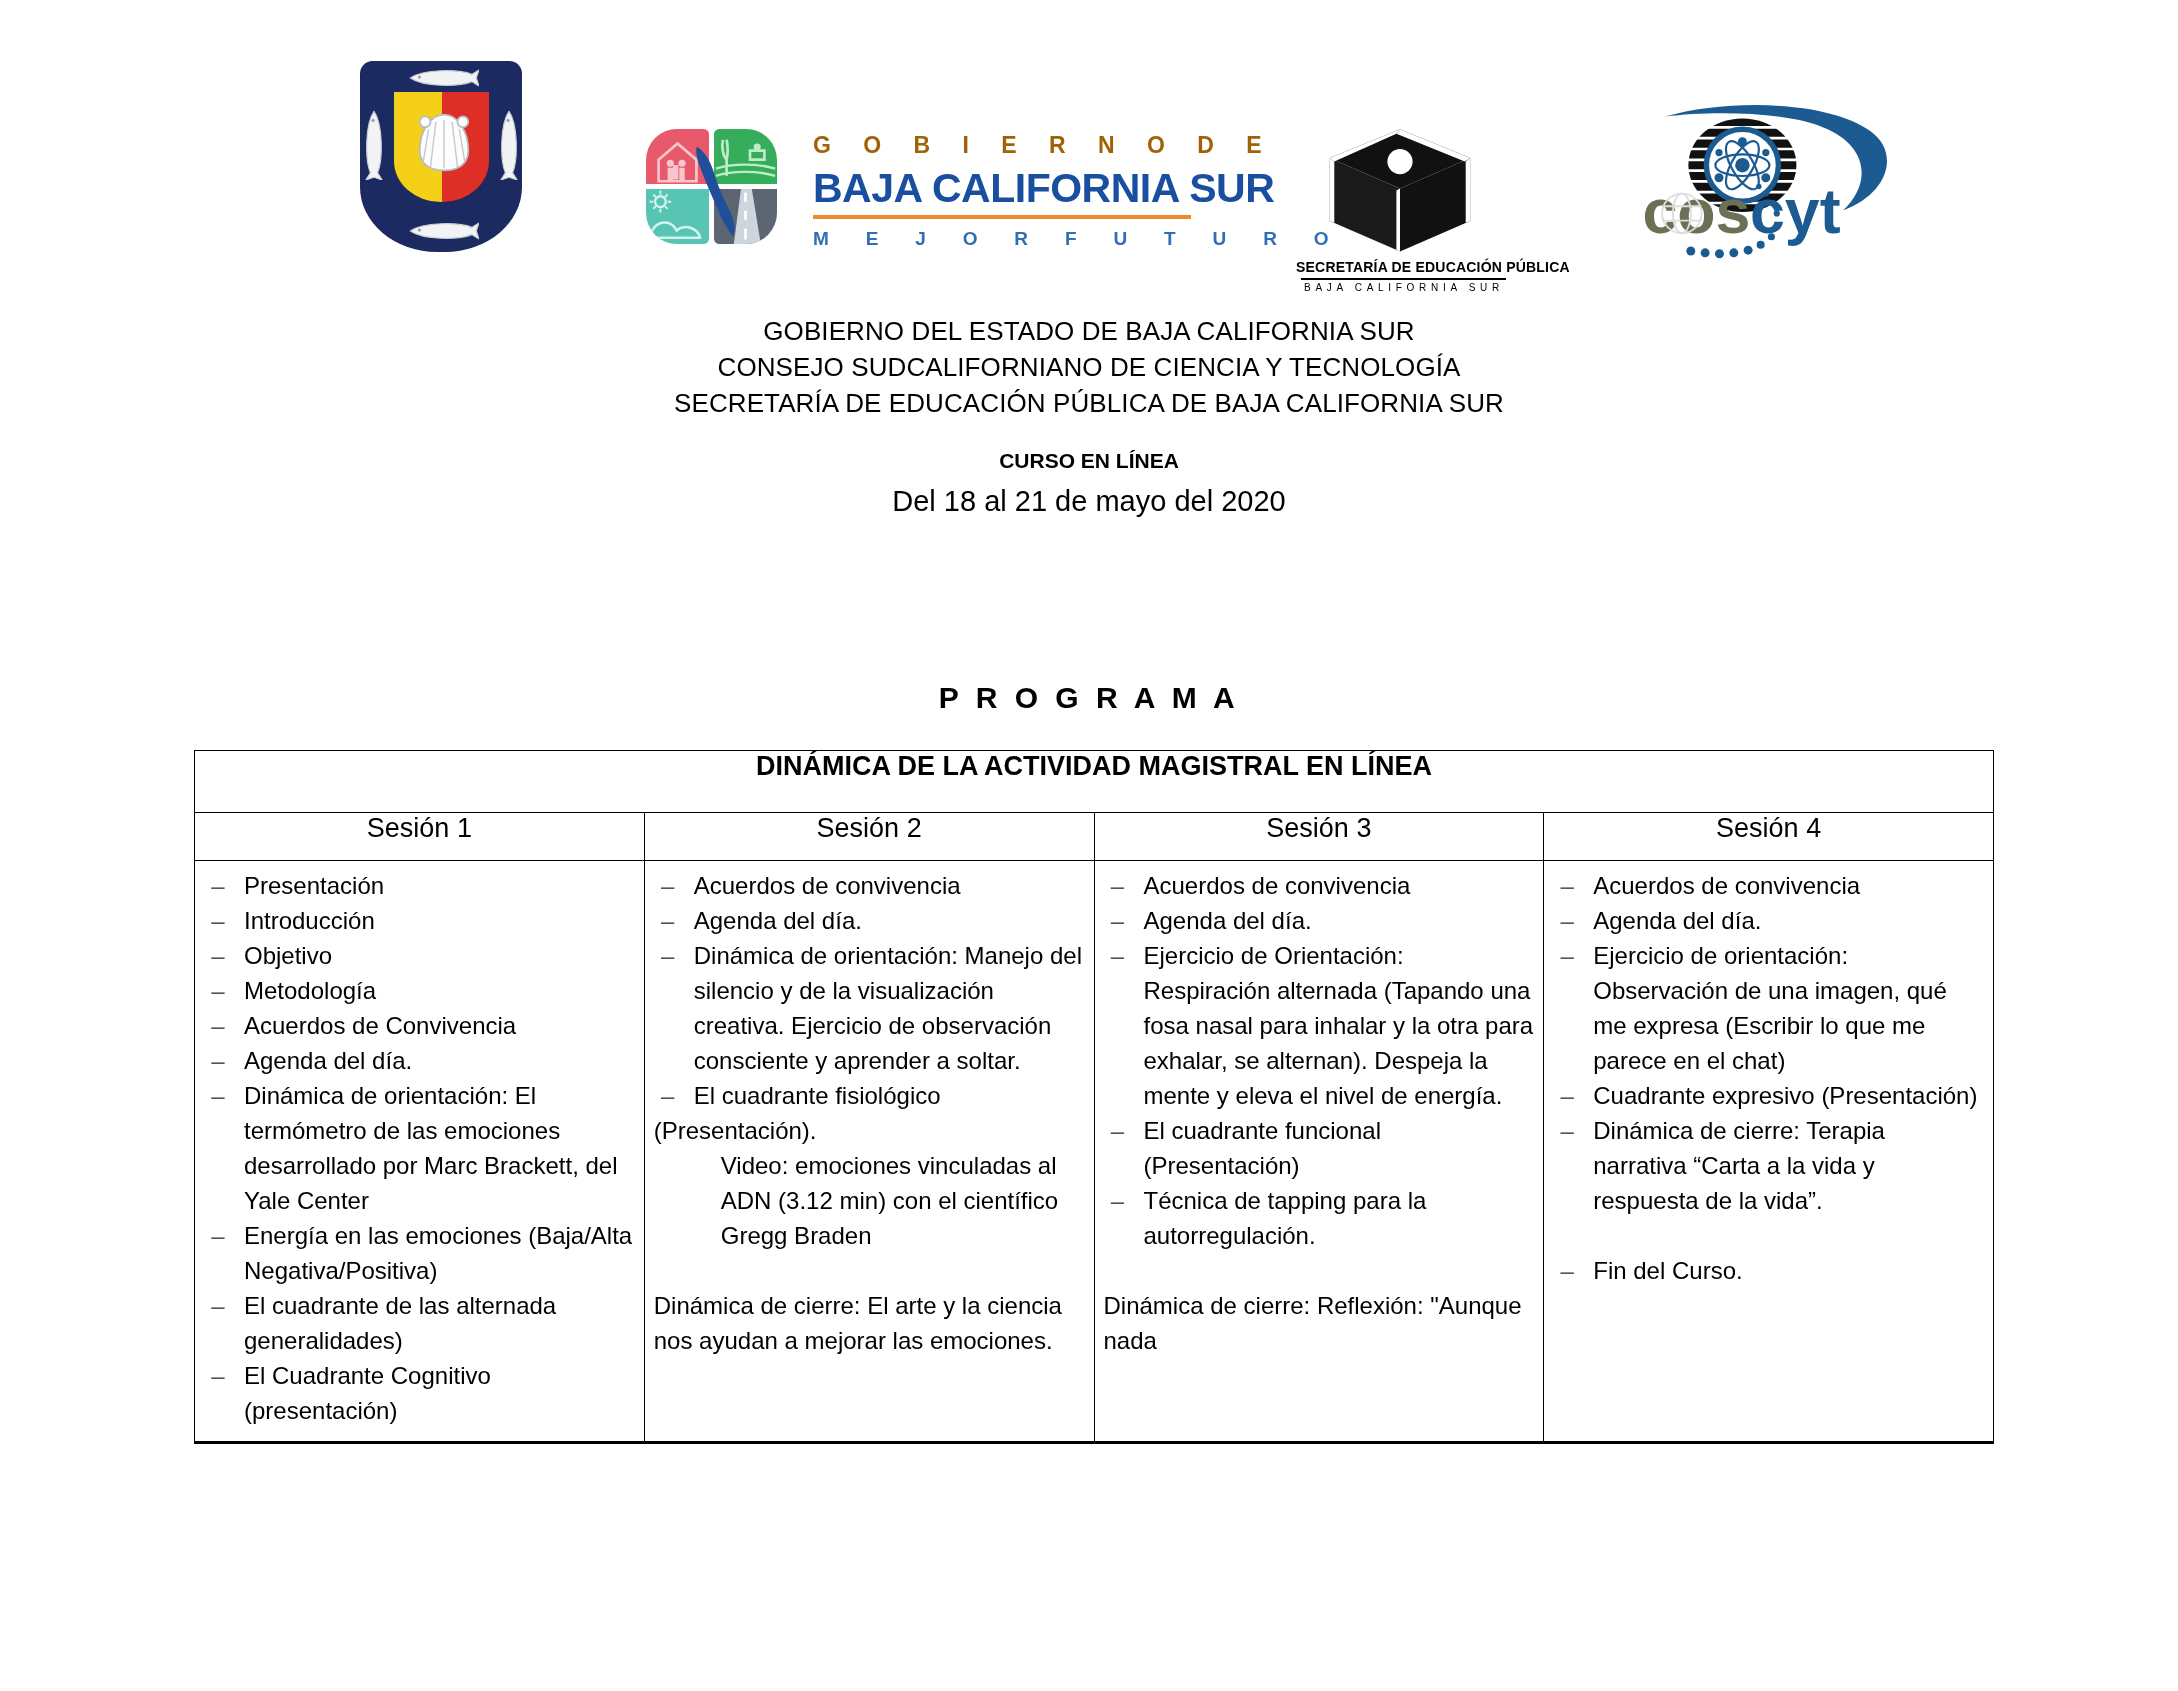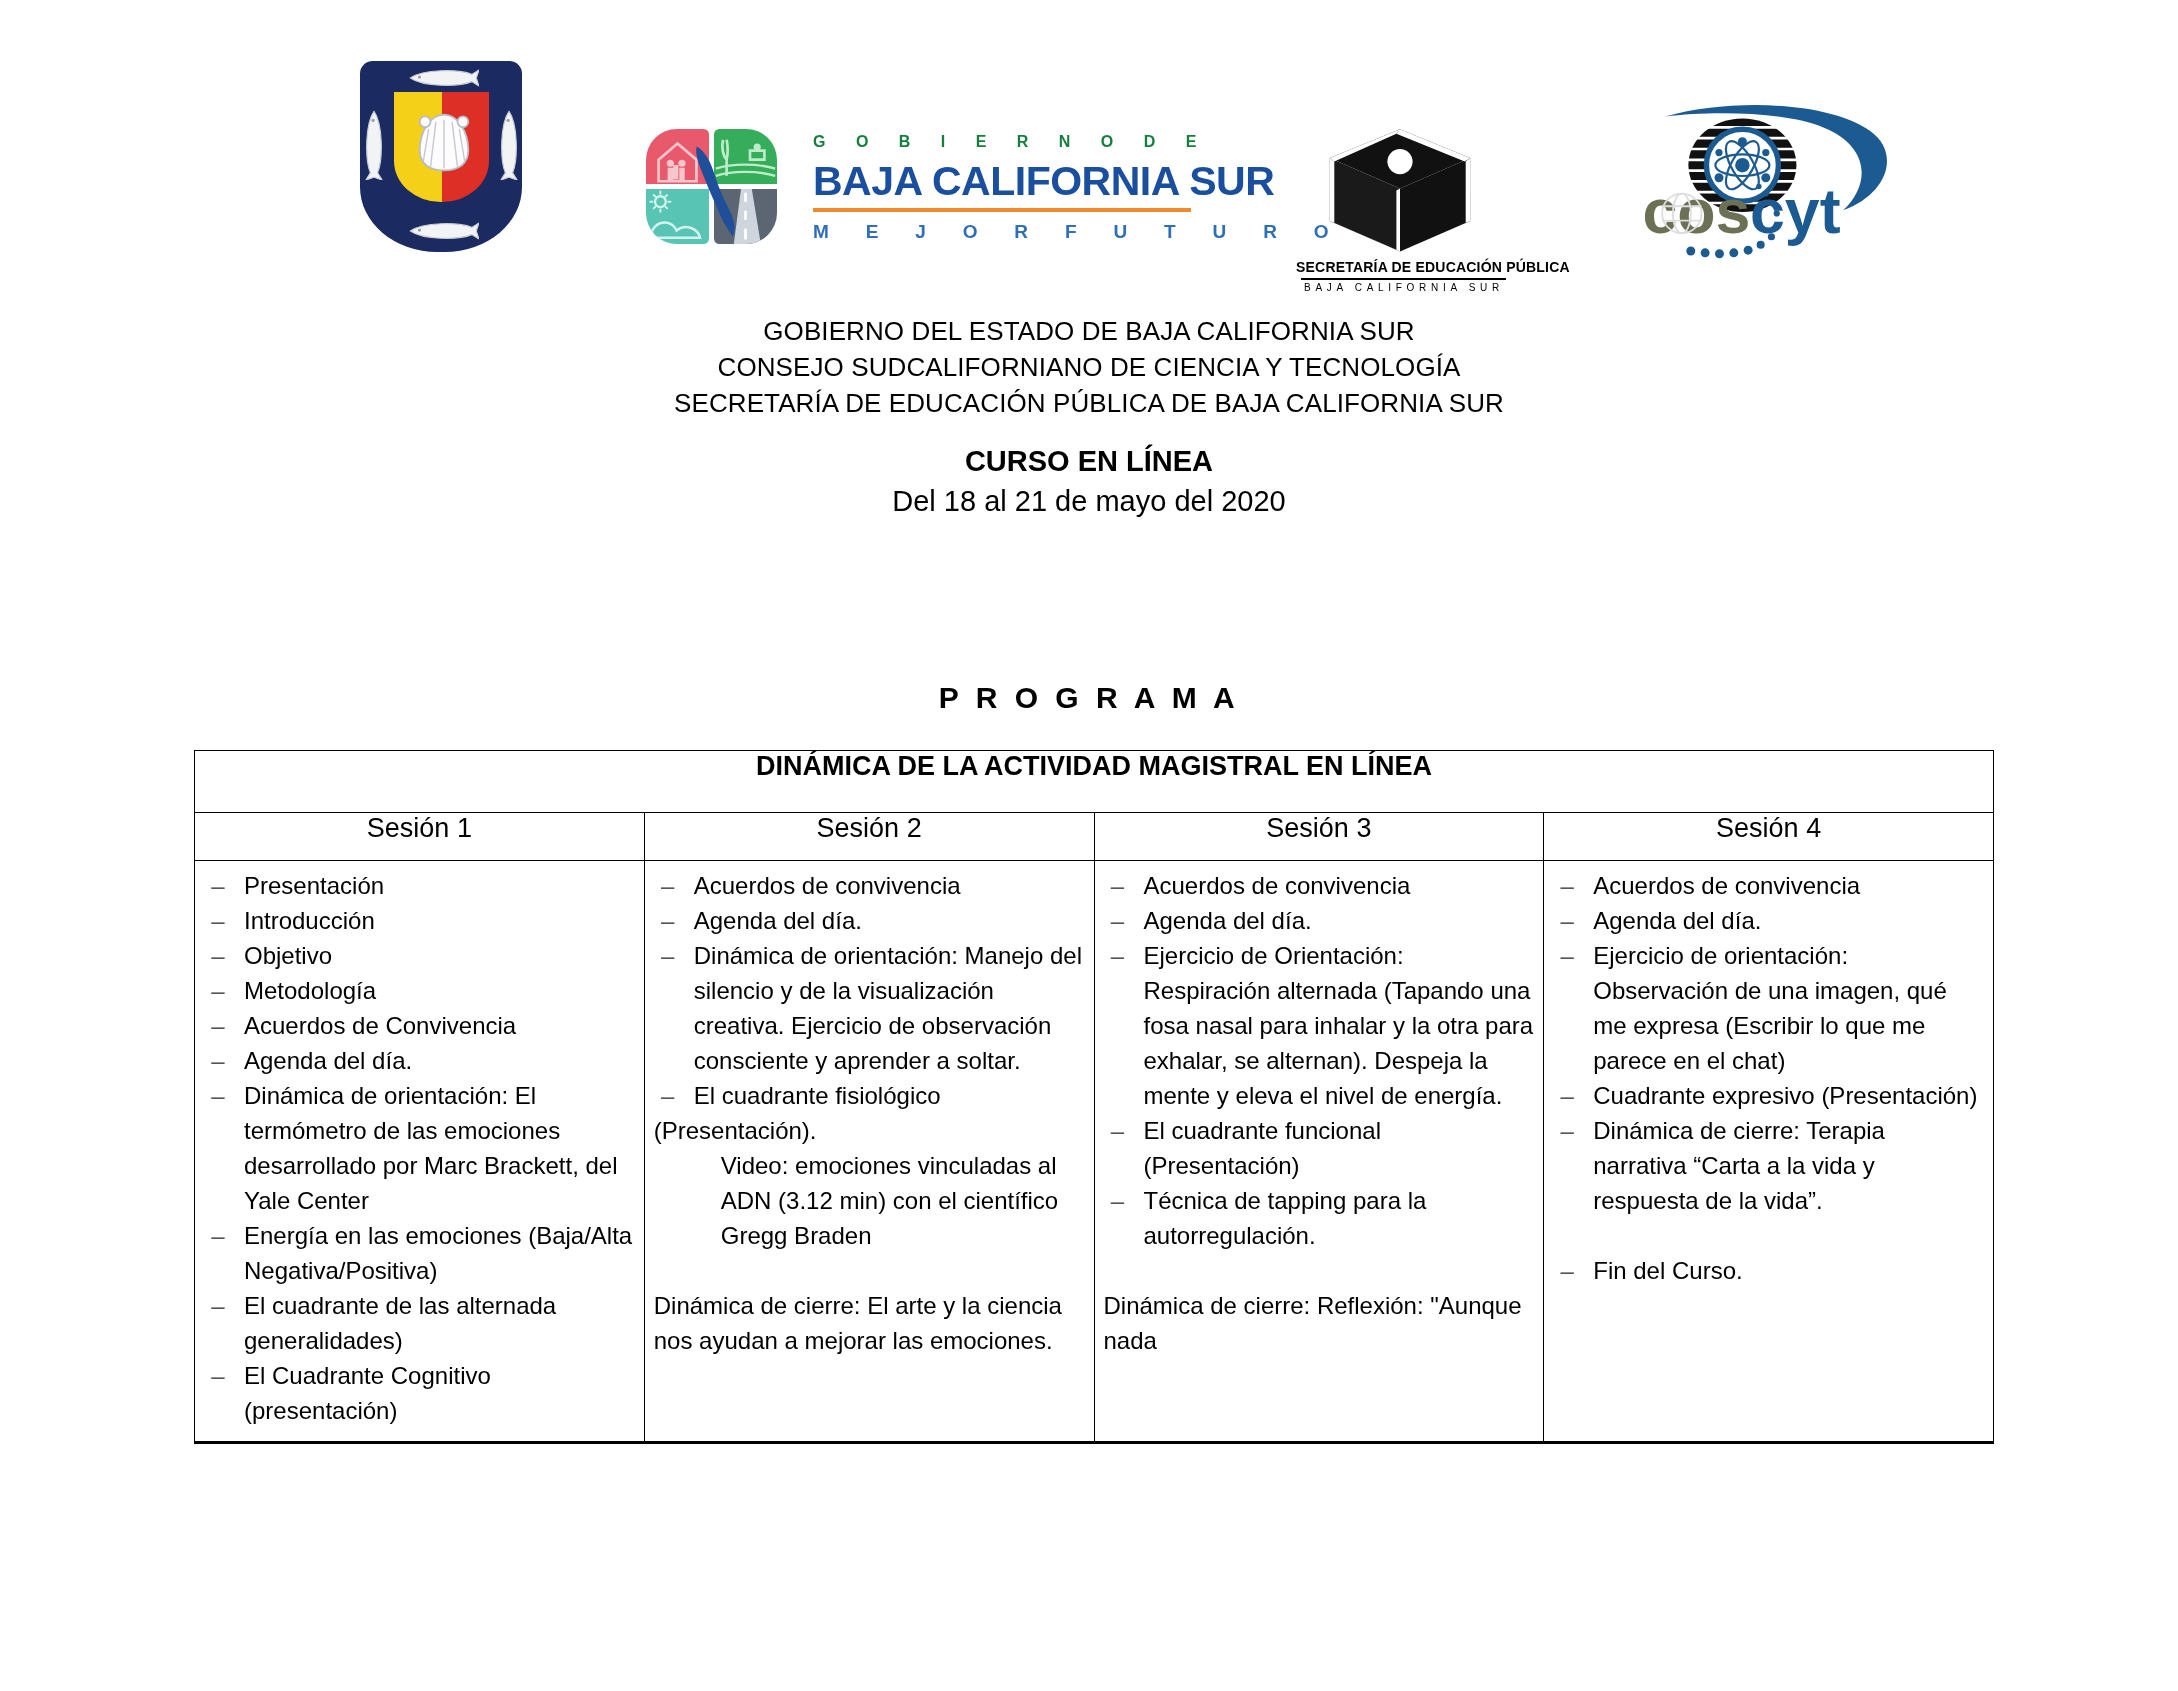--- a/index.html
+++ b/index.html
@@ -87,21 +87,21 @@
   .gob-q4 { left: 68px; top: 60px; background: #5c6672; border-radius: 0 0 31px 5.4px; }
   .gob-q svg { width: 63px; height: 55px; display: block; }
   .gob-peninsula {
     position: absolute;
     left: 47px; top: 14.4px;
     width: 47px; height: 95px;
   }
   .gob-peninsula svg { width: 100%; height: 100%; display: block; }
   .gob-text { position: absolute; left: 167px; top: 5.4px; width: 382px; }
   .gob-l1 {
-    font-size: 16px; letter-spacing: 13px; color: #15803d;
+    font-size: 23px; letter-spacing: 13px; color: #a16207;
     font-weight: 600; line-height: 1; white-space: nowrap;
   }
   .gob-l2 {
     font-size: 41px; color: #1a4fa0; font-weight: bold;
     line-height: 1; margin-top: 10.8px; white-space: nowrap;
     letter-spacing: -0.5px;
   }
   .gob-rule { height: 3.6px; background: #f08a2a; margin-top: 6.3px; width: 378px; }
   .gob-l3 {
     font-size: 19px; letter-spacing: 15.8px; color: #2f6fb5;
@@ -157,21 +157,21 @@
     font-size: 26px;
     line-height: 36px;
     letter-spacing: 0.1px;
   }
   .course-block {
     position: absolute;
     top: 441px; left: 0; width: 2178px;
     text-align: center;
   }
   .course-kind {
-    font-size: 29px; font-weight: bold; line-height: 40px;
+    font-size: 21px; font-weight: bold; line-height: 40px;
   }
   .course-title {
     font-size: 34px; font-weight: bold; line-height: 47px;
   }
   .course-dates {
     font-size: 29px; line-height: 40px;
   }
   .course-shifts {
     font-size: 25px; line-height: 38px;
   }

